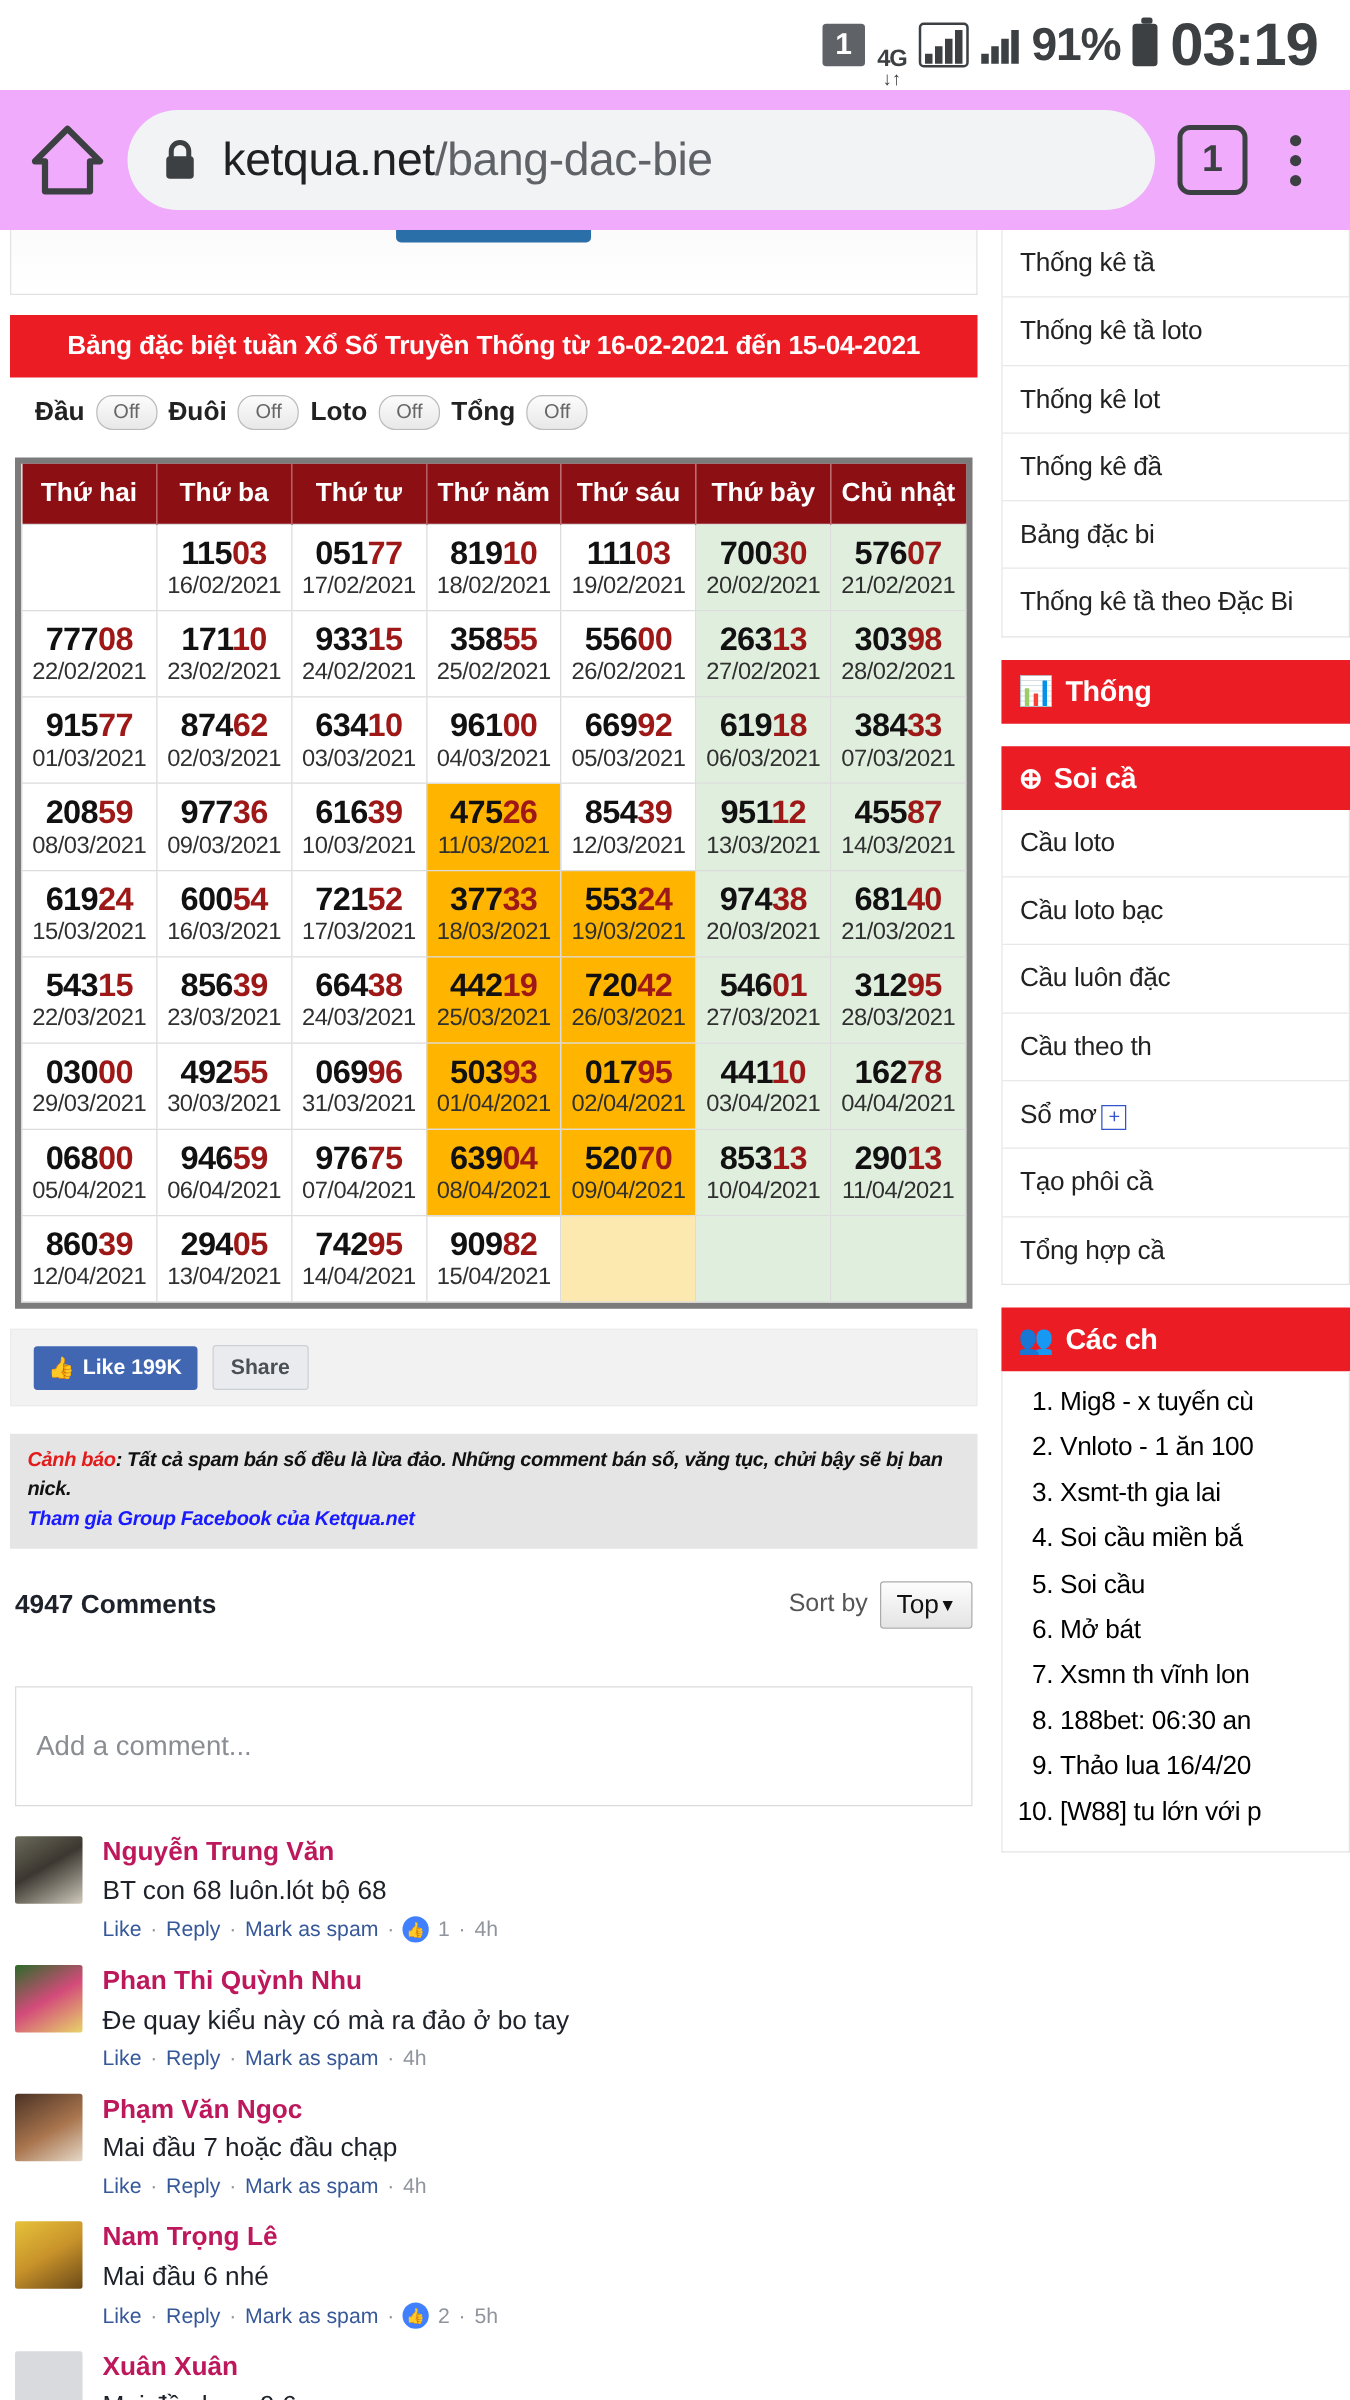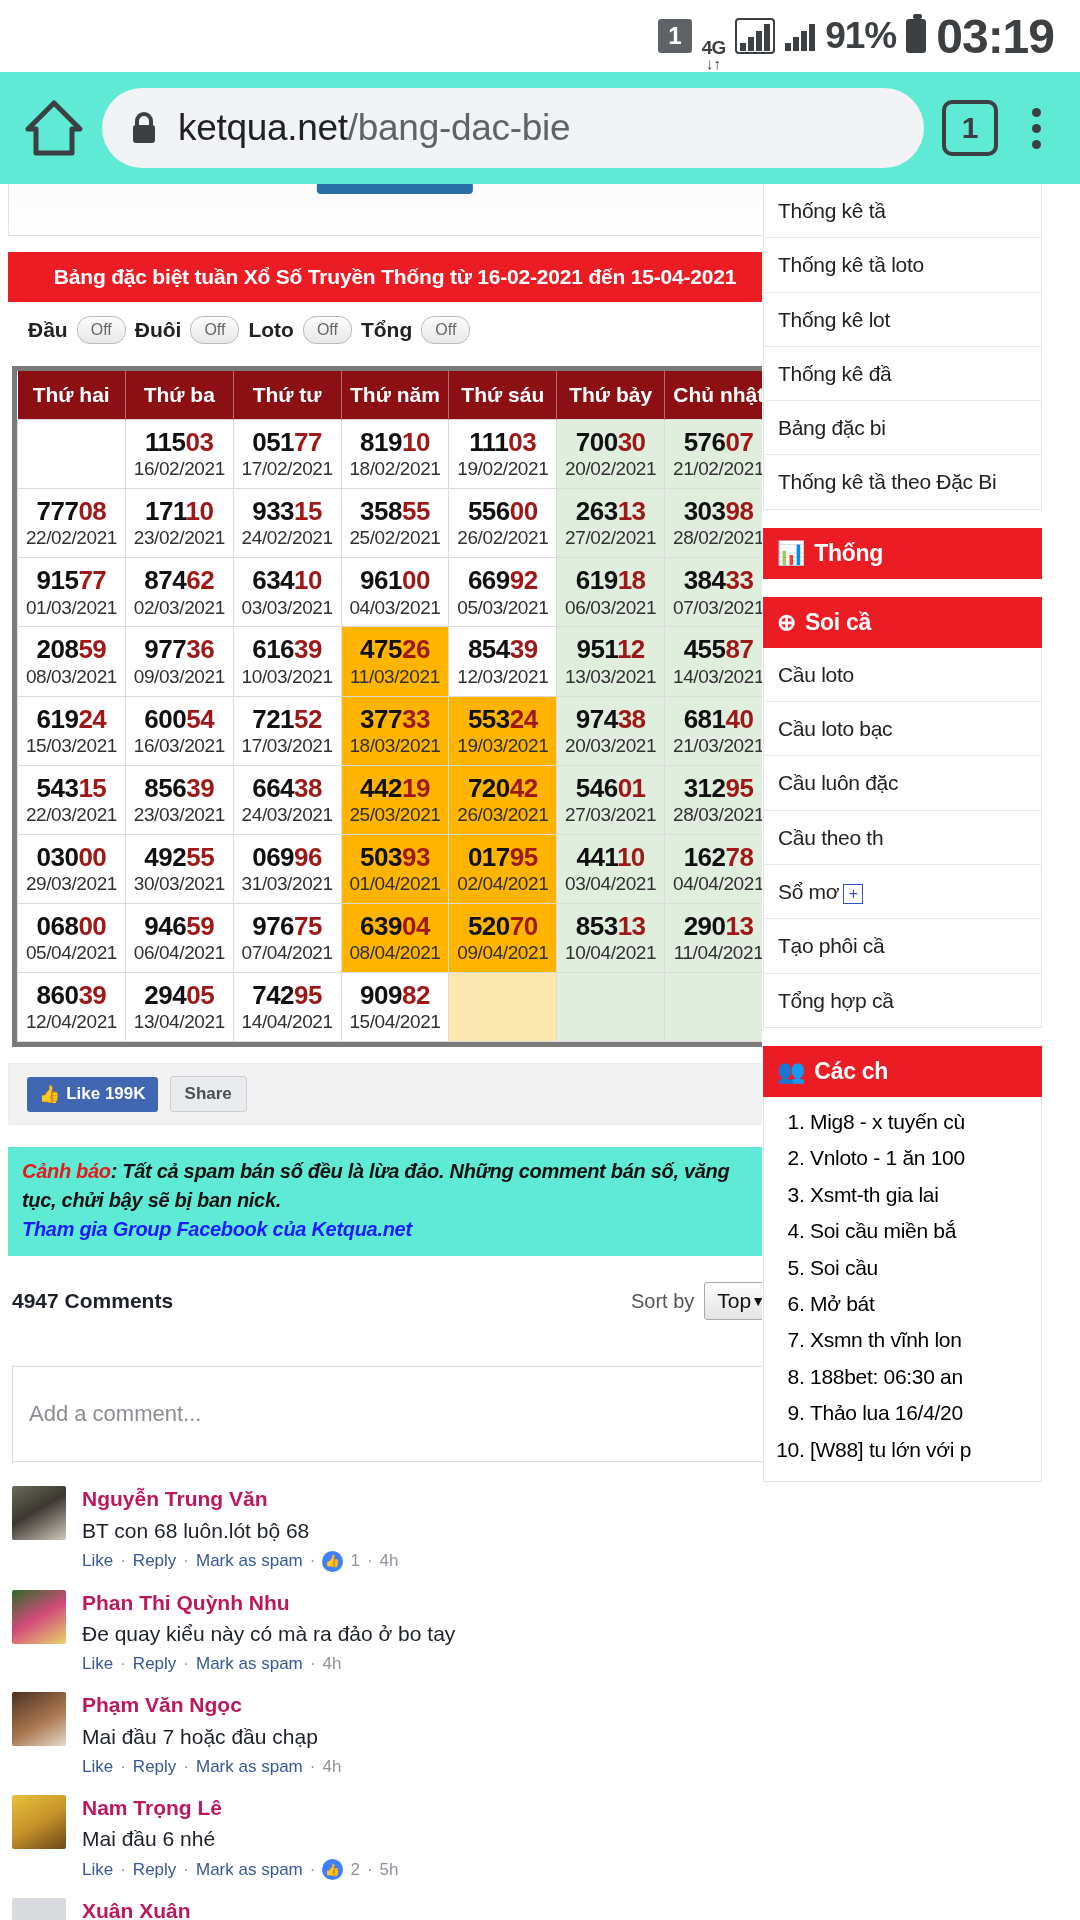--- a/index.html
+++ b/index.html
@@ -41,21 +41,21 @@
   }
   .sb-batt:before {
     content:''; position:absolute; top:-8px; left:4px; width:9px; height:5px;
     background:#3c4043; border-radius:2px;
   }
   .sb-time { font-size: 48px; font-weight: bold; letter-spacing: -1px; }
 
   
   .chrome {
     height: 112px; display: flex; align-items: center;
-    padding: 0 24px; gap: 18px; background: #5eead4;
+    padding: 0 24px; gap: 18px; background: #f0abfc;
   }
   .home-icon { width: 60px; height: 58px; flex: 0 0 auto; }
   .omnibox {
     flex: 1 1 auto; height: 80px; background: #f1f3f4; border-radius: 40px;
     display: flex; align-items: center; padding: 0 28px; gap: 20px; overflow: hidden;
   }
   .lock { width: 28px; height: 36px; flex: 0 0 auto; }
   .urltext {
     font-size: 37px; color: #202124; white-space: nowrap; letter-spacing: -0.3px;
   }
@@ -132,22 +132,22 @@
   .fblike {
     background: #4267b2; color: #fff; font-size: 17px; font-weight: bold;
     border-radius: 3px; padding: 7px 12px; display: flex; align-items: center; gap: 6px;
   }
   .fbshare {
     background: #e9ebee; border: 1px solid #ccd0d5; color: #4b4f56;
     font-size: 17px; font-weight: bold; border-radius: 3px; padding: 7px 14px;
   }
 
   .warn {
-    margin: 22px 8px 0; background: #5eead4; padding: 10px 14px 12px;
-    font-size: 20px; font-style: italic; font-weight: bold; color: #111;
+    margin: 22px 8px 0; background: #e5e5e5; padding: 10px 14px 12px;
+    font-size: 16px; font-style: italic; font-weight: bold; color: #111;
     line-height: 1.45; letter-spacing: -0.3px;
   }
   .warn .cb { color: #e21b1b; }
   .warn a { color: #1a1aff; display: block; text-decoration: none; }
 
   .cmthead {
     display: flex; align-items: center; justify-content: space-between;
     padding: 16px 12px 0; font-size: 21px; font-weight: bold; color: #1d2129; margin-top: 10px;
   }
   .sortwrap { display: flex; align-items: center; gap: 10px; font-size: 20px; color: #555; font-weight: normal;}
@@ -176,21 +176,21 @@
   .ctext { font-size: 21px; color: #1d2129; margin-top: 4px; line-height: 1.3; }
   .cmeta { font-size: 17px; color: #90949c; margin-top: 7px; display: flex; align-items: center; gap: 7px; }
   .cmeta a { color: #365899; text-decoration: none; font-weight: normal; }
   .thumb {
     width: 21px; height: 21px; border-radius: 50%; background: #4080ff; color: #fff;
     font-size: 12px; display: inline-flex; align-items: center; justify-content: center;
   }
 
   
   .sidebar {
-    position: absolute; left: 762px; top: 0; width: 280px; height: 1736px;
+    position: absolute; left: 800px; top: 0; width: 280px; height: 1736px;
     background: #fff; overflow: hidden;
     border-left: 1px solid #fff;
   }
   .sb-panel { border: 1px solid #e3e3e3; border-top: none; }
   .sb-item {
     padding: 13px 14px; font-size: 21px; color: #222; line-height: 1.3;
     border-bottom: 1px solid #e8e8e8; letter-spacing: -0.3px;
   }
   .sb-item:last-child { border-bottom: none; }
   .sb-head {

